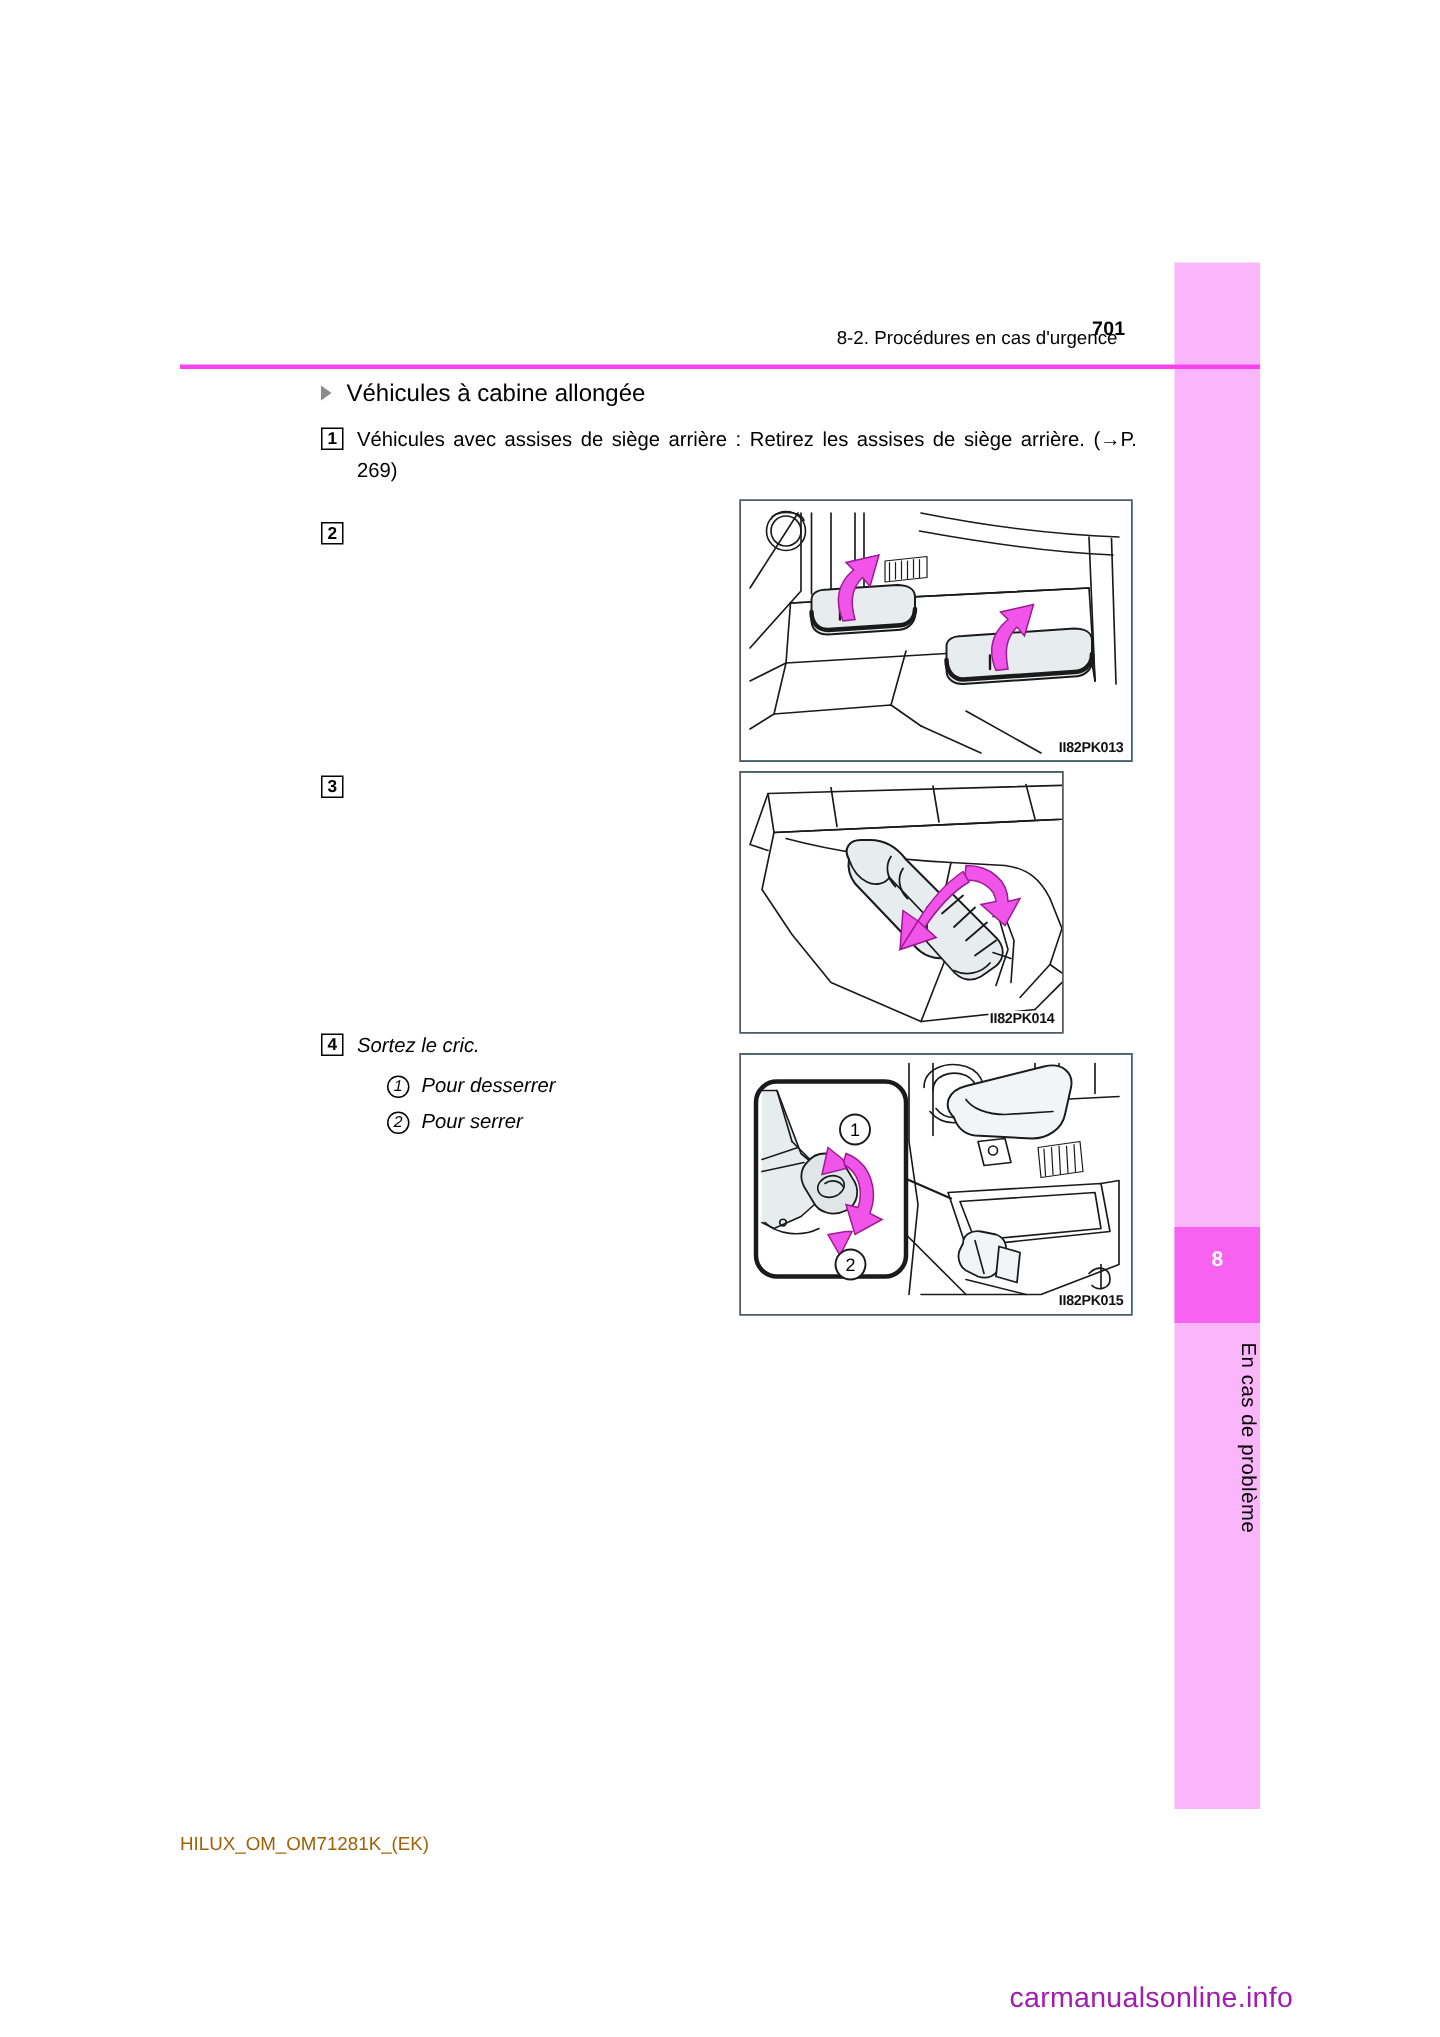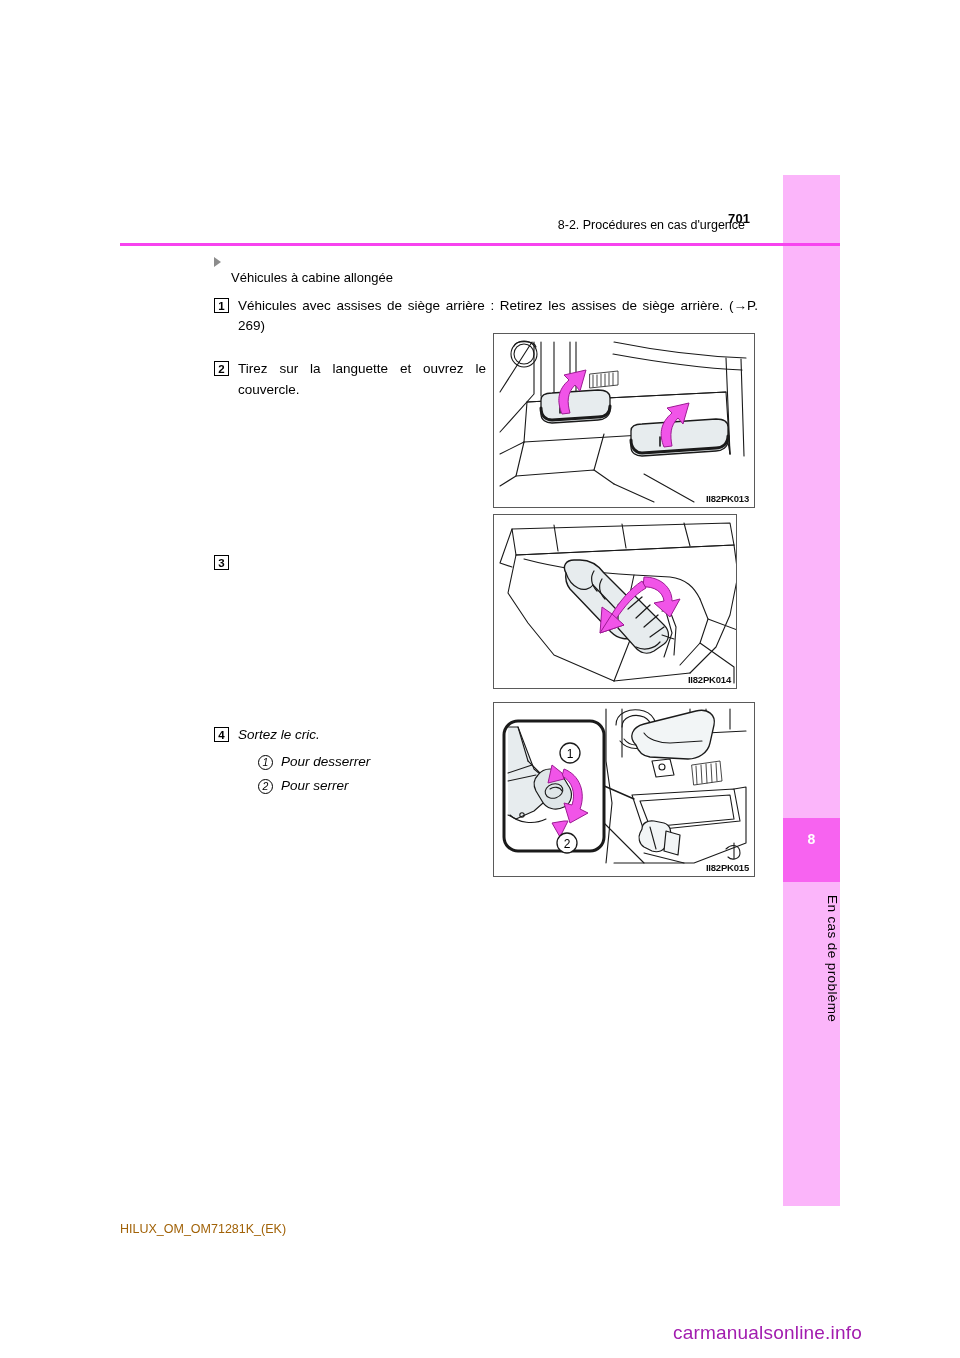--- a/index.html
+++ b/index.html
@@ -104,23 +104,22 @@
     width: 0;
     height: 0;
     border-left: 7px solid #8c8c8c;
     border-top: 5px solid transparent;
     border-bottom: 5px solid transparent;
     margin-top: 5px;
     margin-right: 10px;
     flex: 0 0 auto;
   }
   .subhead-text {
-    font-size: 13px;
+    font-size: 16px;
     line-height: 1.35;
-    margin-top: 17px;
   }
 
   .step {
     position: relative;
     display: flex;
     align-items: flex-start;
   }
   .step-num {
     flex: 0 0 auto;
     width: 15px;
@@ -219,21 +218,20 @@
     <div class="subhead-text">Véhicules à cabine allongée</div>
   </div>
 
   <div class="step" style="margin-top:8px;">
     <div class="step-num">1</div>
     <div class="step-body justify" style="width:520px;">Véhicules avec assises de siège arrière : Retirez les assises de siège arrière. (→P. 269)</div>
   </div>
 
   <div class="step" style="margin-top:22px;">
     <div class="step-num">2</div>
-    <div class="step-body justify" style="width:248px;">Tirez sur la languette et ouvrez le couvercle.</div>
   </div>
 
   <div class="step" style="margin-top:152px;">
     <div class="step-num">3</div>
   </div>
 
   <div class="step" style="margin-top:155px;">
     <div class="step-num">4</div>
     <div style="width:248px;font-style:italic;">
       <div class="step-body">Sortez le cric.</div>
@@ -310,21 +308,21 @@
     </g>
 
     <g fill="#f154e8" stroke="#9c1a93" stroke-width="1">
       <path d="M68 80 C63 68 63 56 75 46 L70 41 L92 36 L86 57 L81 51 C73 59 73 68 76 79 Z"></path>
       <path d="M170 113 C165 101 166 89 178 79 L173 74 L195 69 L189 90 L184 84 C176 92 176 101 178 112 Z"></path>
     </g>
   </svg>
   <div class="illus-code">II82PK013</div>
 </div>
 
-<div class="illus" style="left:493px; top:514px; width:244px; height:175px;">
+<div class="illus" style="left:493px; top:514px; width:216px; height:175px;">
   <svg width="260" height="173" viewBox="0 0 260 173">
     <rect x="0" y="0" width="260" height="173" fill="#ffffff"></rect>
     <g stroke="#1a1a1a" fill="none" stroke-width="1.1" stroke-linejoin="round" stroke-linecap="round">
 
       <path d="M18 14 L236 8 L240 30 L22 40 Z"></path>
       <path d="M60 10 L64 36"></path>
       <path d="M128 9 L132 33"></path>
       <path d="M190 8 L196 31"></path>
       <path d="M18 14 L6 48 L18 52"></path>
 

